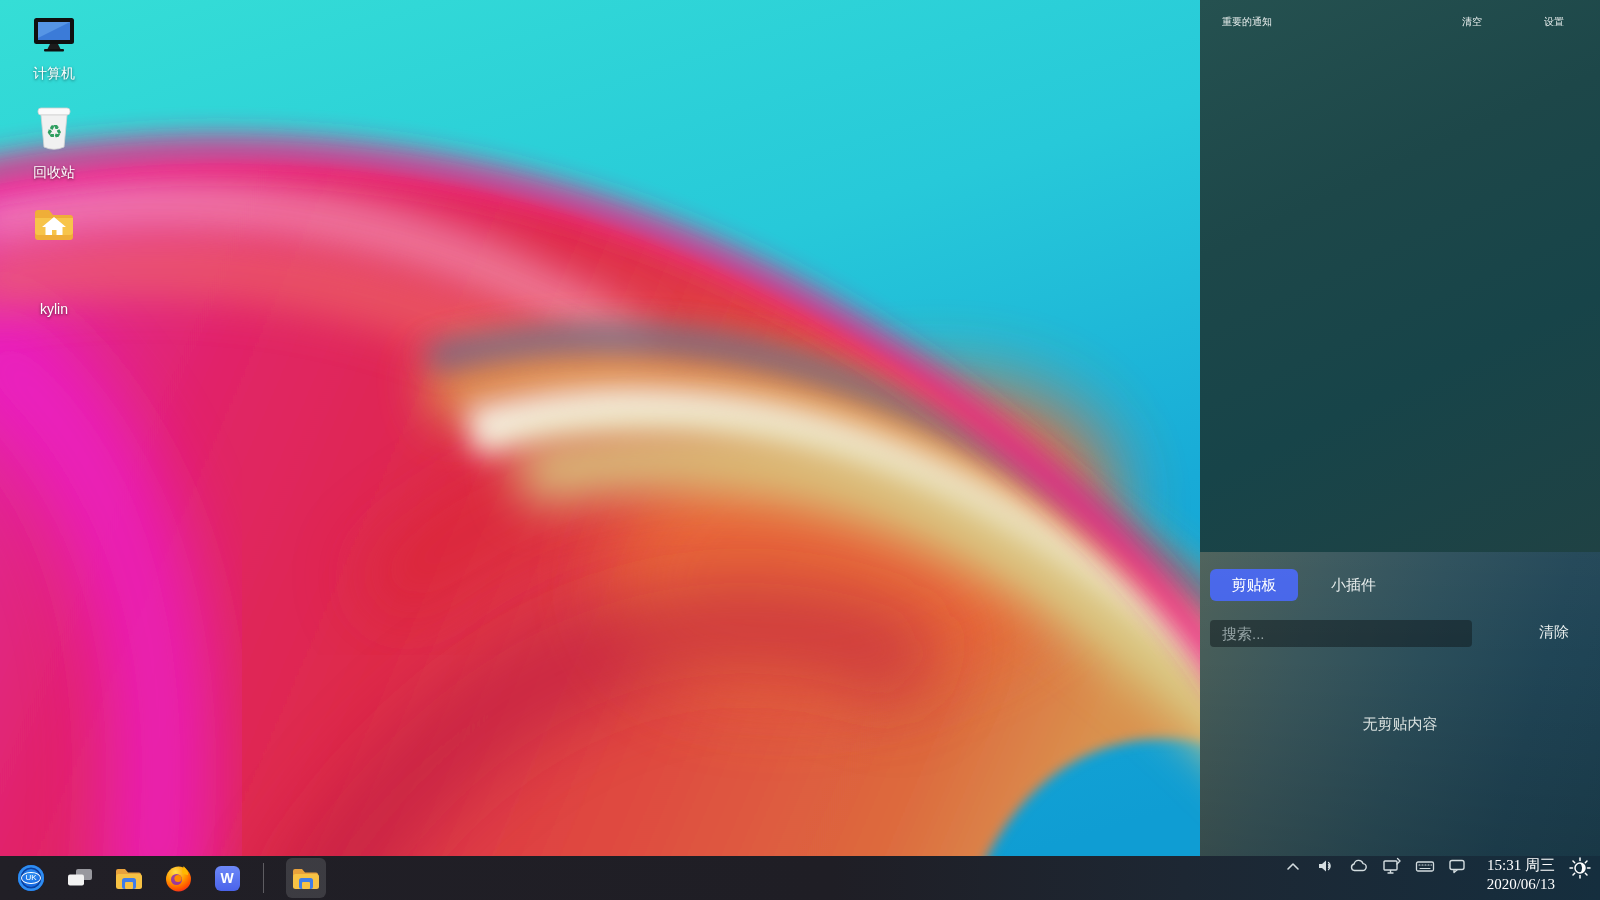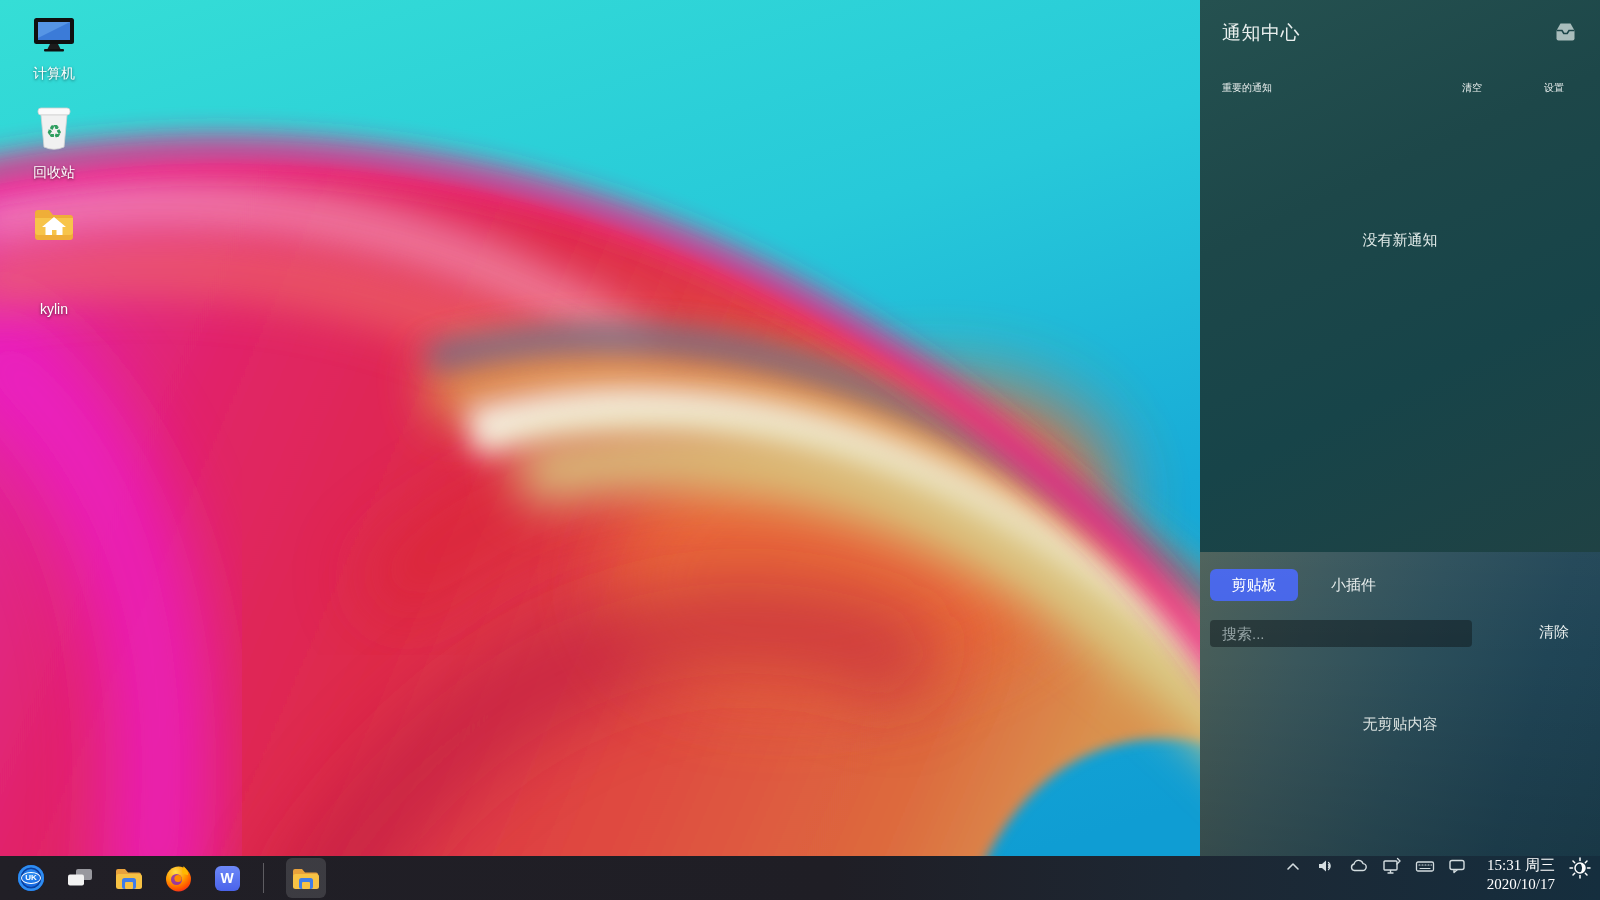--- a/index.html
+++ b/index.html
@@ -54,21 +54,21 @@
   .tb-left { display:flex; align-items:center; padding-left:17px; gap:21px; height:100%; }
   .tb-icon { width:28px; height:28px; display:grid; place-items:center; cursor:pointer; }
   .tb-sep { width:1px; height:30px; background:rgba(255,255,255,.28); margin:0 1px; }
   .tb-active-tile { width:40px; height:40px; border-radius:6px; background:rgba(255,255,255,.13);
     display:grid; place-items:center; cursor:pointer; }
 
   .uk-logo { width:26px; height:26px; border-radius:50%;
     background:radial-gradient(circle at 50% 38%,#2f90f2 0%,#1566df 60%,#0a4cc2 100%);
     box-shadow:inset 0 0 0 2.5px #2f8df0, inset 0 0 0 4px #0b3f9e;
     display:grid; place-items:center; }
-  .uk-logo span { color:#fff; font-weight:bold; font-size:8px; border:1px solid #fff; border-radius:50%;
+  .uk-logo span { color:#fff; font-weight:normal; font-size:8px; border:1px solid #fff; border-radius:50%;
     padding:1px 3px; line-height:1; letter-spacing:0; }
 
   .wps-icon { width:25px; height:25px; border-radius:6px; background:linear-gradient(180deg,#6d88f8 0%,#4a63ea 100%);
     color:#fff; font-weight:bold; font-size:14px; display:grid; place-items:center; }
 
   .tb-right { margin-left:auto; display:flex; align-items:flex-start; gap:13px; padding-right:12px; height:100%;font-family:Liberation Serif, serif; }
   .tray-icon { width:20px; height:20px; display:grid; place-items:center; cursor:pointer; }
   .clock { text-align:right; color:#fff; font-size:15px; line-height:19px; margin-left:6px; cursor:pointer; white-space:nowrap; }
 </style>
 </head>
@@ -156,36 +156,26 @@
       <path d="M3 13 h38 v14 a3 3 0 0 1 -3 3 H6 a3 3 0 0 1 -3 -3 Z" fill="#f7c44a"></path>
       <path d="M22 12 L10 22 h3.5 v8 h17 v-8 H34 Z" fill="#ffffff"></path>
       <rect x="20" y="25" width="4.5" height="5" fill="#f7c44a"></rect>
     </svg>
   </span>
   <span class="di-label">kylin</span>
 </div>
 
 <div class="panel">
   <div class="panel-top">
-    <div class="panel-header">
-      <span class="panel-title">通知中心</span>
-      <span>
-        <svg width="25" height="21" viewBox="0 0 25 21">
-          <path d="M3.5 9.5 L7.5 2.5 h10 l4 7 v8 a2 2 0 0 1 -2 2 h-14 a2 2 0 0 1 -2 -2 Z" fill="#a9bdbc"></path>
-          <path d="M3.5 9.5 h5.5 l1.8 3 h3.4 l1.8 -3 h5.5" fill="none" stroke="#1d4649" stroke-width="1.6"></path>
-        </svg>
-      </span>
-    </div>
     <div class="panel-subheader">
       <span>重要的通知</span>
       <span class="spacer"></span>
       <span class="link-clear-all">清空</span>
       <span class="link-settings">设置</span>
     </div>
-    <div class="empty-note">没有新通知</div>
   </div>
 
   <div class="panel-bottom">
     <div class="tabs-row">
       <div class="tab-active">剪贴板</div>
       <div class="tab-plain">小插件</div>
     </div>
     <div class="search-row">
       <input class="search-input" type="text" placeholder="搜索..." style="">
       <span class="link-clear">清除</span>
@@ -279,21 +269,21 @@
       </svg>
     </div>
     <div class="tray-icon">
       <svg width="19" height="18" viewBox="0 0 19 18">
         <rect x="2" y="3.5" width="14" height="9" rx="2" fill="none" stroke="#d4dde0" stroke-width="1.4"></rect>
         <path d="M6 12.5 v3 l3.5 -3" fill="none" stroke="#d4dde0" stroke-width="1.4" stroke-linejoin="round"></path>
       </svg>
     </div>
     <div class="clock">
       <div>15:31 周三</div>
-      <div>2020/10/17</div>
+      <div>2020/06/13</div>
     </div>
     <div class="tray-icon">
       <svg width="24" height="24" viewBox="0 0 24 24">
         <g stroke="#ffffff" stroke-width="1.5" stroke-linecap="round">
           <line x1="12" y1="2" x2="12" y2="4.5"></line>
             <line x1="12" y1="19.5" x2="12" y2="22"></line>
           <line x1="2" y1="12" x2="4.5" y2="12"></line>
             <line x1="19.5" y1="12" x2="22" y2="12"></line>
           <line x1="5" y1="5" x2="6.7" y2="6.7"></line>
             <line x1="17.3" y1="17.3" x2="19" y2="19"></line>

